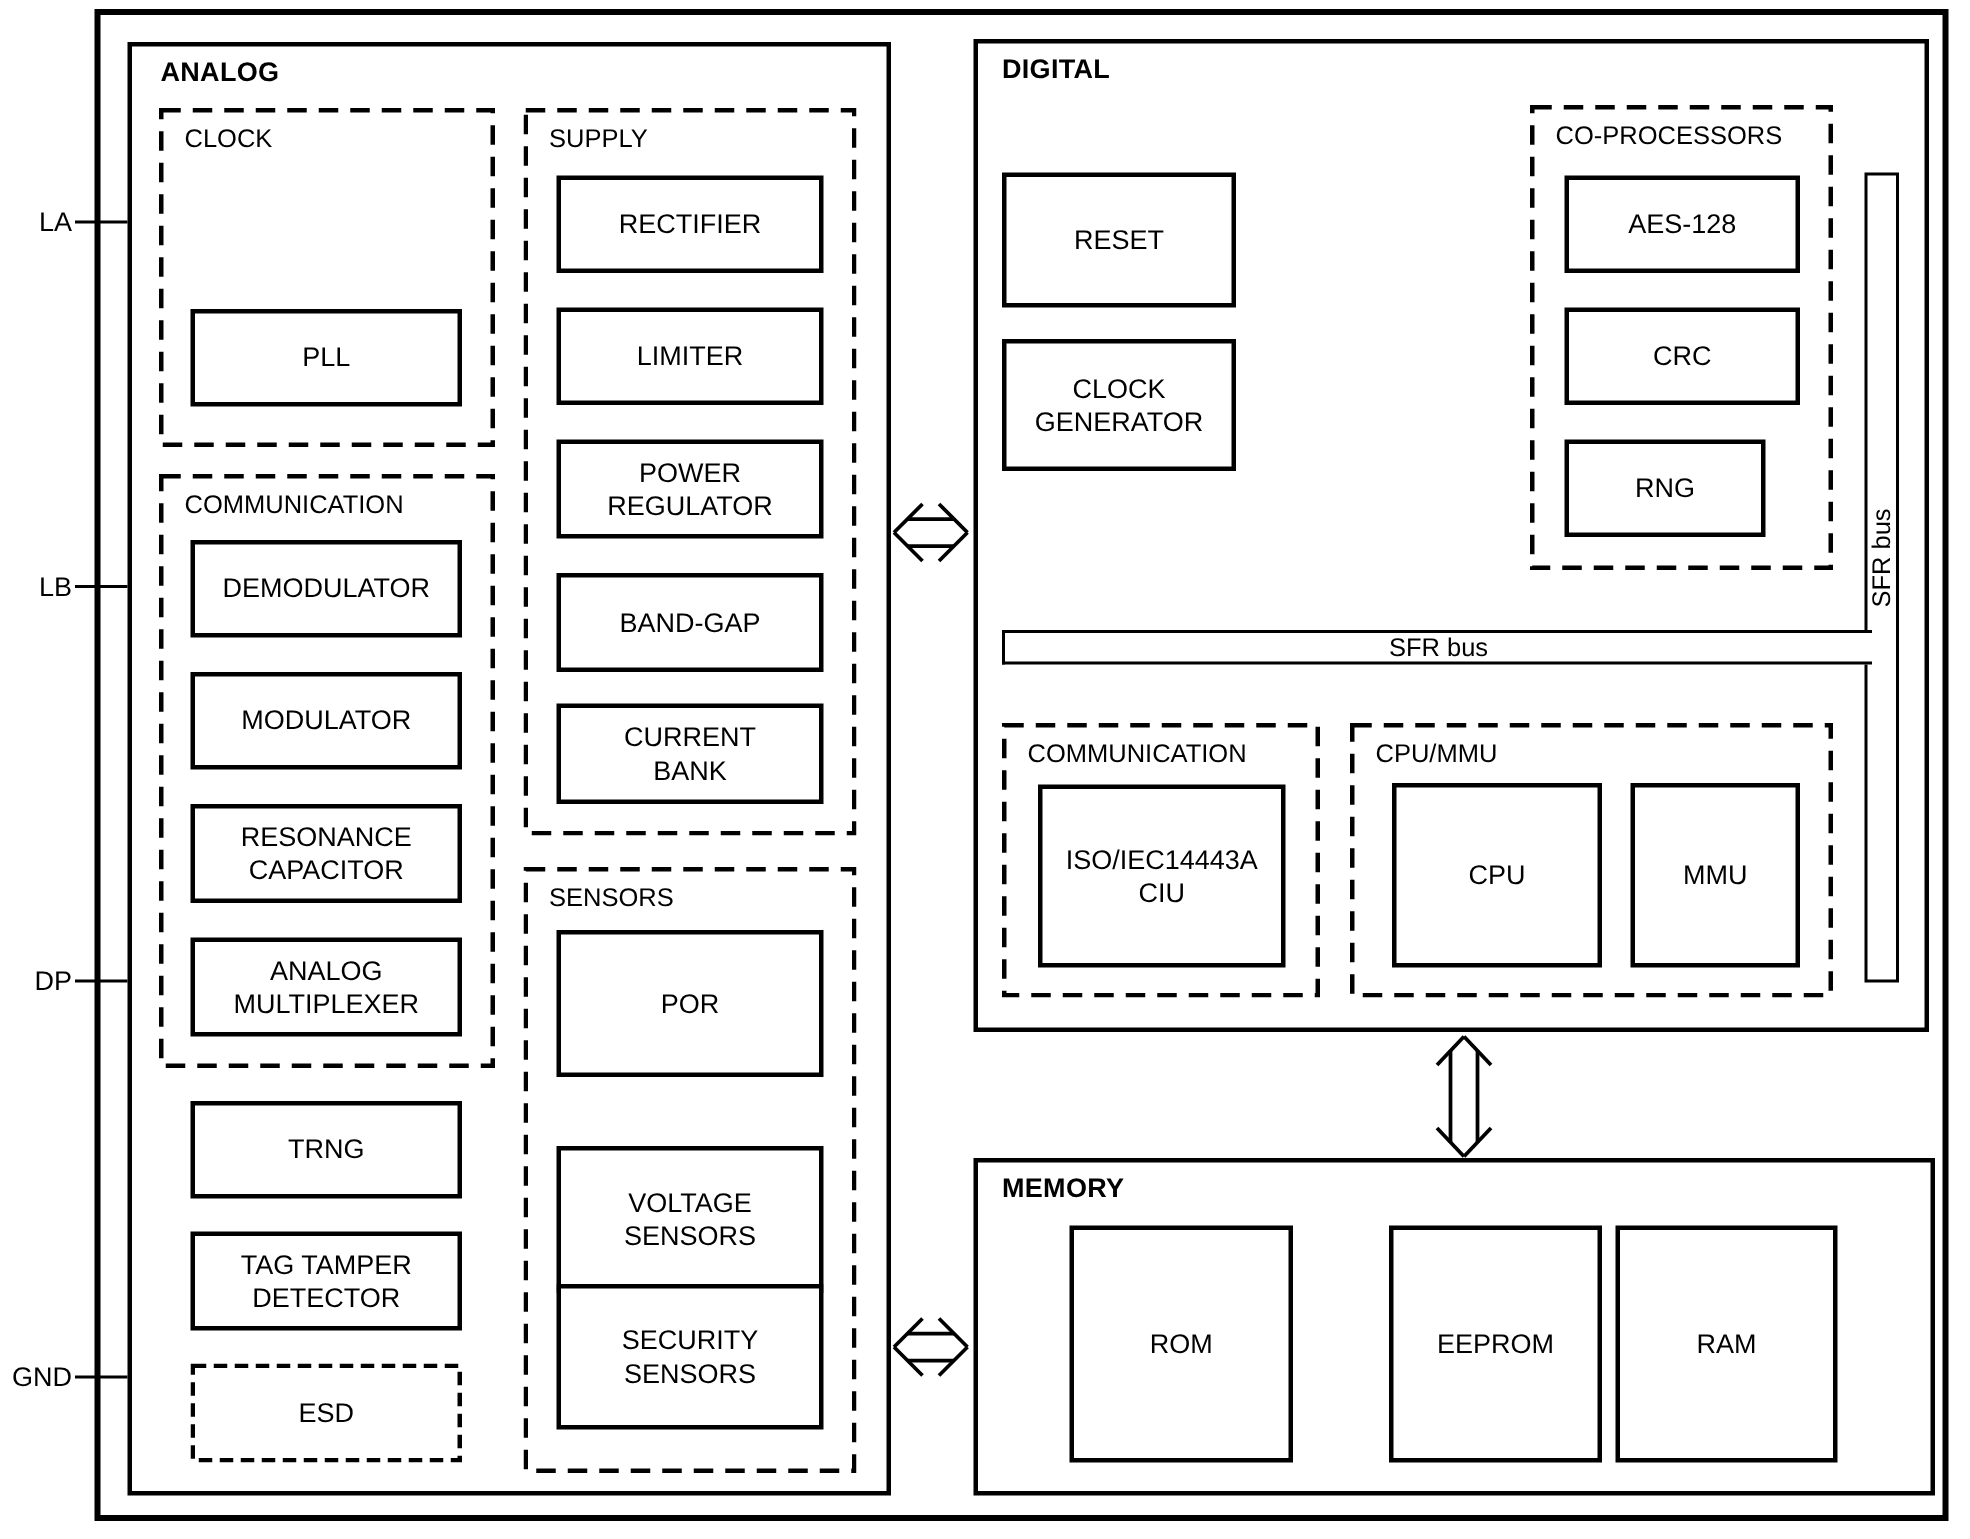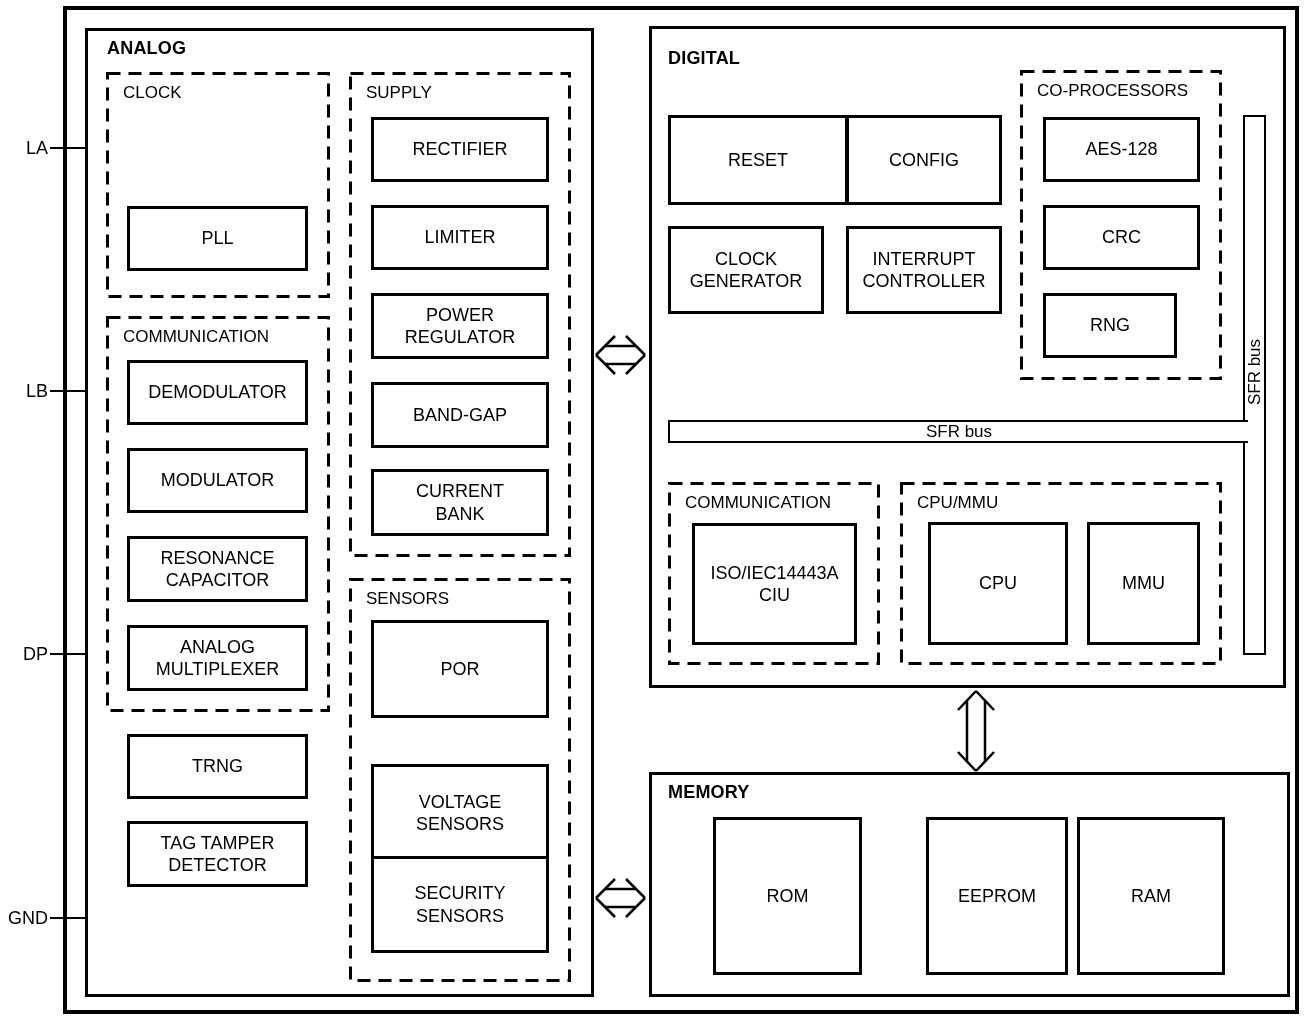--- a/index.html
+++ b/index.html
@@ -86,20 +86,26 @@
   <div class="box" style="left:127px;top:360px;width:181px;height:65px">DEMODULATOR</div>
   <div class="box" style="left:127px;top:448px;width:181px;height:65px">MODULATOR</div>
   <div class="box" style="left:127px;top:536px;width:181px;height:66px">RESONANCE
 CAPACITOR</div>
   <div class="box" style="left:127px;top:625px;width:181px;height:66px">ANALOG
 MULTIPLEXER</div>
 
   <div class="box" style="left:127px;top:734px;width:181px;height:65px">TRNG</div>
   <div class="box" style="left:127px;top:821px;width:181px;height:66px">TAG TAMPER
 DETECTOR</div>
+  <div class="box dashed" style="left:127px;top:909px;width:181px;height:66px">
+    <svg width="181" height="66">
+        <rect class="dashstroke" x="1.5" y="1.5" width="178" height="63" stroke-dasharray="9 5"></rect>
+      </svg>
+    <span>ESD</span>
+  </div>
 
   <div class="group" style="left:349px;top:72px;width:222px;height:485px">
     <svg width="222" height="485">
         <rect class="dashstroke" x="1.5" y="1.5" width="219" height="482" stroke-dasharray="13 8"></rect>
       </svg>
     <span class="grp-label">SUPPLY</span>
   </div>
   <div class="box" style="left:371px;top:117px;width:178px;height:65px">RECTIFIER</div>
   <div class="box" style="left:371px;top:205px;width:178px;height:65px">LIMITER</div>
   <div class="box" style="left:371px;top:293px;width:178px;height:66px">POWER
@@ -114,28 +120,25 @@
       </svg>
     <span class="grp-label">SENSORS</span>
   </div>
   <div class="box" style="left:371px;top:620px;width:178px;height:98px">POR</div>
   <div class="box" style="left:371px;top:764px;width:178px;height:98px">VOLTAGE
 SENSORS</div>
   <div class="box" style="left:371px;top:856px;width:178px;height:97px">SECURITY
 SENSORS</div>
 
   <div class="section" style="left:649px;top:26px;width:637px;height:662px"></div>
-  <span class="sec-label" style="left:668px;top:48px">DIGITAL</span>
-
-  <div class="box" style="left:668px;top:115px;width:180px;height:90px">RESET</div>
-  <div class="box" style="left:846px;top:115px;width:156px;height:90px">CONFIG</div>
+  <span class="sec-label" style="left:668px;top:36px">DIGITAL</span>
+
+  <div class="box" style="left:668px;top:115px;width:156px;height:90px">RESET</div>
   <div class="box" style="left:668px;top:226px;width:156px;height:88px">CLOCK
 GENERATOR</div>
-  <div class="box" style="left:846px;top:226px;width:156px;height:88px">INTERRUPT
-CONTROLLER</div>
 
   <div class="group" style="left:1020px;top:70px;width:202px;height:310px">
     <svg width="202" height="310">
         <rect class="dashstroke" x="1.5" y="1.5" width="199" height="307" stroke-dasharray="13 8"></rect>
       </svg>
     <span class="grp-label">CO-PROCESSORS</span>
   </div>
   <div class="box" style="left:1043px;top:117px;width:157px;height:65px">AES-128</div>
   <div class="box" style="left:1043px;top:205px;width:157px;height:65px">CRC</div>
   <div class="box" style="left:1043px;top:293px;width:134px;height:65px">RNG</div>

